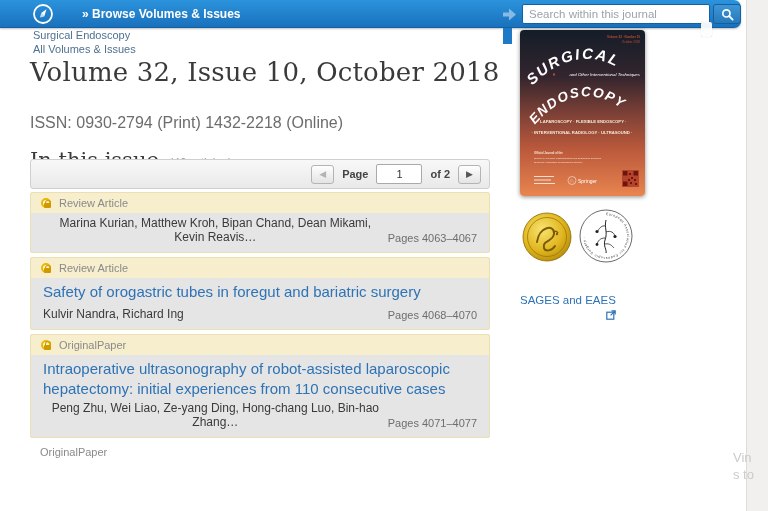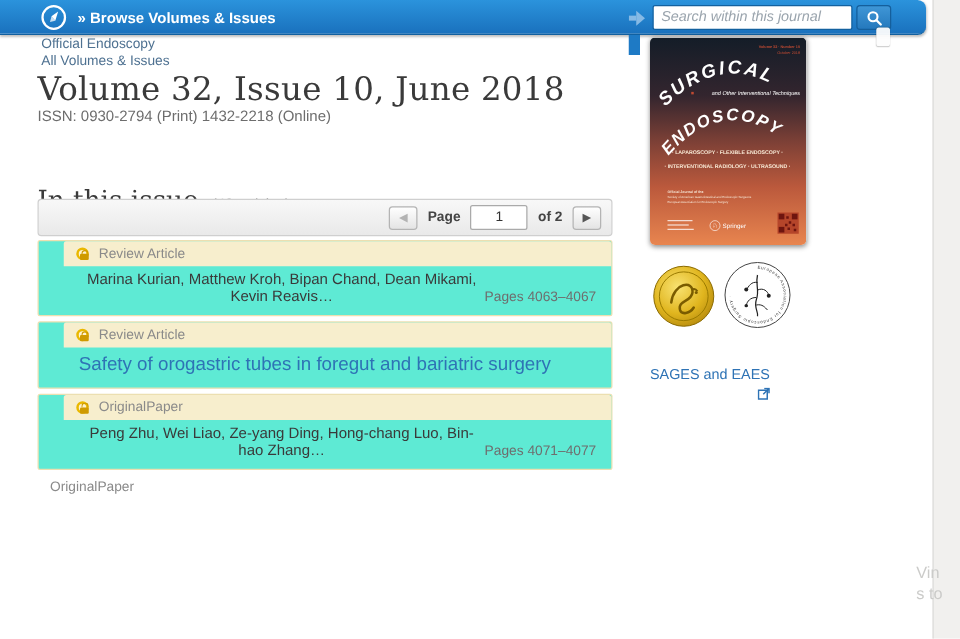--- a/index.html
+++ b/index.html
@@ -5,63 +5,63 @@
   * { margin:0; padding:0; box-sizing:border-box; }
   html,body { width:768px; height:511px; overflow:hidden; background:#fff;
     font-family:"Liberation Sans", sans-serif; }
   .stage { position:relative; width:768px; height:511px; background:#fff; }
 
   
   .topbar { position:absolute; left:0; top:0; width:741px; height:28px;
     background:linear-gradient(#2b93dc,#1a71bd);
     border-bottom:1px solid #1160a0; border-radius:0 7px 7px 0;
     box-shadow:0 1px 2px rgba(0,0,0,.25);
-    display:flex; align-items:center; }
+    display:flex; align-items:center;gap:20px; }
   .compass { margin-left:32px; width:22px; height:22px; flex:0 0 auto; }
   .browse { color:#fff; font-size:12px; font-weight:bold; margin-left:8px; cursor:pointer; }
   .searchwrap { position:absolute; left:503px; top:0; height:28px; display:flex; align-items:center; }
   .pixarrow { width:14px; height:13px; margin-right:5px; }
-  .searchinput { width:160px; height:20px; border:1px solid #13619f; border-radius:2px;
-    font-size:11.5px; padding:0 6px; color:#444;font-style:italic; }
+  .searchinput { width:188px; height:20px; border:1px solid #13619f; border-radius:2px;
+    font-size:11.5px; padding:0 6px; color:#444; }
   .searchinput::placeholder { color:#9aa4ad; }
   .searchbtn { width:28px; height:20px; margin-left:3px; border:1px solid #155f9c; border-radius:3px;
     background:linear-gradient(#3f96d6,#2579bd); display:flex; align-items:center; justify-content:center;
     cursor:pointer; }
   .notch { position:absolute; left:503px; top:28px; width:9px; height:16px; background:#1e7ac5; }
   .corner-glyph { position:absolute; left:701px; top:22px; width:11px; height:15px;
     background:#fdfdfd; border-radius:2px; opacity:.95; box-shadow:0 0 1px rgba(0,0,0,.3); }
 
   
   .crumb { position:absolute; left:33px; font-size:11px; color:#4e7191; cursor:pointer; }
   .crumb1 { top:29px; }
   .crumb2 { top:43px; }
   h1.volume { position:absolute; left:30px; top:57px; font-family:"DejaVu Serif", serif;
     font-weight:normal; font-size:26px; color:#3a3a3a; letter-spacing:.2px; }
-  .issn { position:absolute; left:30px; top:86px; font-size:12px; color:#6d6d6d; }
+  .issn { position:absolute; left:30px; top:114px; font-size:16px; color:#6d6d6d; }
   .sectionrow { position:absolute; left:30px; top:148px; }
   .sectiontitle { font-family:"DejaVu Serif", serif; font-size:21px; color:#3a3a3a; }
   .sectioncount { font-size:12px; color:#a0a0a0; margin-left:6px; }
 
   
   .pagebar { position:absolute; left:30px; top:159px; width:460px; height:30px;
     background:linear-gradient(#f8f8f8,#e9e9e9); border:1px solid #cfcfcf; border-radius:3px;
     display:flex; align-items:center; justify-content:flex-end; padding-right:8px; gap:8px; }
   .pgbtn { width:23px; height:19px; background:linear-gradient(#fefefe,#e4e4e4);
     border:1px solid #b4b4b4; border-radius:3px; font-size:9px; line-height:17px;
     text-align:center; cursor:pointer; }
   .pgbtn.prev { color:#b3b3b3; }
   .pgbtn.next { color:#555; }
   .pglabel { font-size:11px; color:#444; font-weight:bold; }
   .pginput { width:46px; height:20px; border:1px solid #aaa; border-radius:2px;
     text-align:center; font-size:11px; color:#333; background:#fff; }
 
   
   .articles { position:absolute; left:30px; top:192px; width:460px; }
   .article { margin-bottom:4px; padding:0 0 8px 0; border-radius:2px; }
-  .article.hl { background:#5eead4; border:1px solid #ecdfb1;padding-left:20px; }
+  .article.hl { background:#e5e5e5; border:1px solid #ecdfb1; }
   .catrow { display:flex; align-items:center; gap:8px; padding:4px 10px; }
   .article.hl .catrow { background:#f7eecd; border-radius:2px 2px 0 0; }
   .catlabel { font-size:11px; color:#8a8a8a; }
   .lock { width:10px; height:10px; border:2px solid #eab800; border-radius:50%;
     background:#fdf2cf; position:relative; flex:0 0 auto; }
   .lock::before { content:""; position:absolute; left:2px; top:-0.5px; width:4px; height:3px;
     border:1.5px solid #cf9a00; border-bottom:none; border-radius:3px 3px 0 0; }
   .lock::after { content:""; position:absolute; left:1px; top:3px; width:7px; height:5px;
     background:#cf9a00; border-radius:1px; }
   .atitle { display:block; padding:4px 12px 0 12px; font-size:15px; line-height:1.32;
@@ -107,24 +107,24 @@
         <svg width="13" height="13" viewBox="0 0 13 13">
           <circle cx="5.4" cy="5.4" r="3.6" fill="none" stroke="#ffffff" stroke-width="1.7"></circle>
           <line x1="8.2" y1="8.2" x2="11.6" y2="11.6" stroke="#ffffff" stroke-width="1.9" stroke-linecap="round"></line>
         </svg>
       </button>
     </div>
   </header>
   <div class="notch"></div>
   <div class="corner-glyph"></div>
 
-  <a class="crumb crumb1">Official Endoscopy</a>
+  <a class="crumb crumb1">Surgical Endoscopy</a>
   <a class="crumb crumb2">All Volumes &amp; Issues</a>
 
-  <h1 class="volume">Volume 32, Issue 10, June 2018</h1>
+  <h1 class="volume">Volume 32, Issue 10, October 2018</h1>
   <div class="issn">ISSN: 0930-2794 (Print) 1432-2218 (Online)</div>
   <div class="sectionrow">
     <span class="sectiontitle">In this issue</span>
     <span class="sectioncount">(40 articles)</span>
   </div>
 
   <div class="pagebar">
     <span class="pgbtn prev">◀</span>
     <span class="pglabel">Page</span>
     <input class="pginput" value="1" style="">
@@ -144,27 +144,32 @@
         <span class="pages">Pages 4063–4067</span>
       </div>
     </article>
 
     <article class="article hl">
       <div class="catrow">
         <span class="lock"></span>
         <span class="catlabel">Review Article</span>
       </div>
       <a class="atitle">Safety of orogastric tubes in foregut and bariatric surgery</a>
+      <div class="metarow">
+        <span class="authors">Kulvir Nandra, Richard Ing</span>
+        <span class="pages">Pages 4068–4070</span>
+      </div>
     </article>
 
     <article class="article hl">
       <div class="catrow">
         <span class="lock"></span>
         <span class="catlabel">OriginalPaper</span>
       </div>
+      <a class="atitle">Intraoperative ultrasonography of robot-assisted laparoscopic hepatectomy: initial experiences from 110 consecutive cases</a>
       <div class="metarow">
         <span class="authors">Peng Zhu, Wei Liao, Ze-yang Ding, Hong-chang Luo, Bin-hao Zhang…</span>
         <span class="pages">Pages 4071–4077</span>
       </div>
     </article>
 
     <article class="article">
       <div class="catrow">
         <span class="catlabel">OriginalPaper</span>
       </div>

